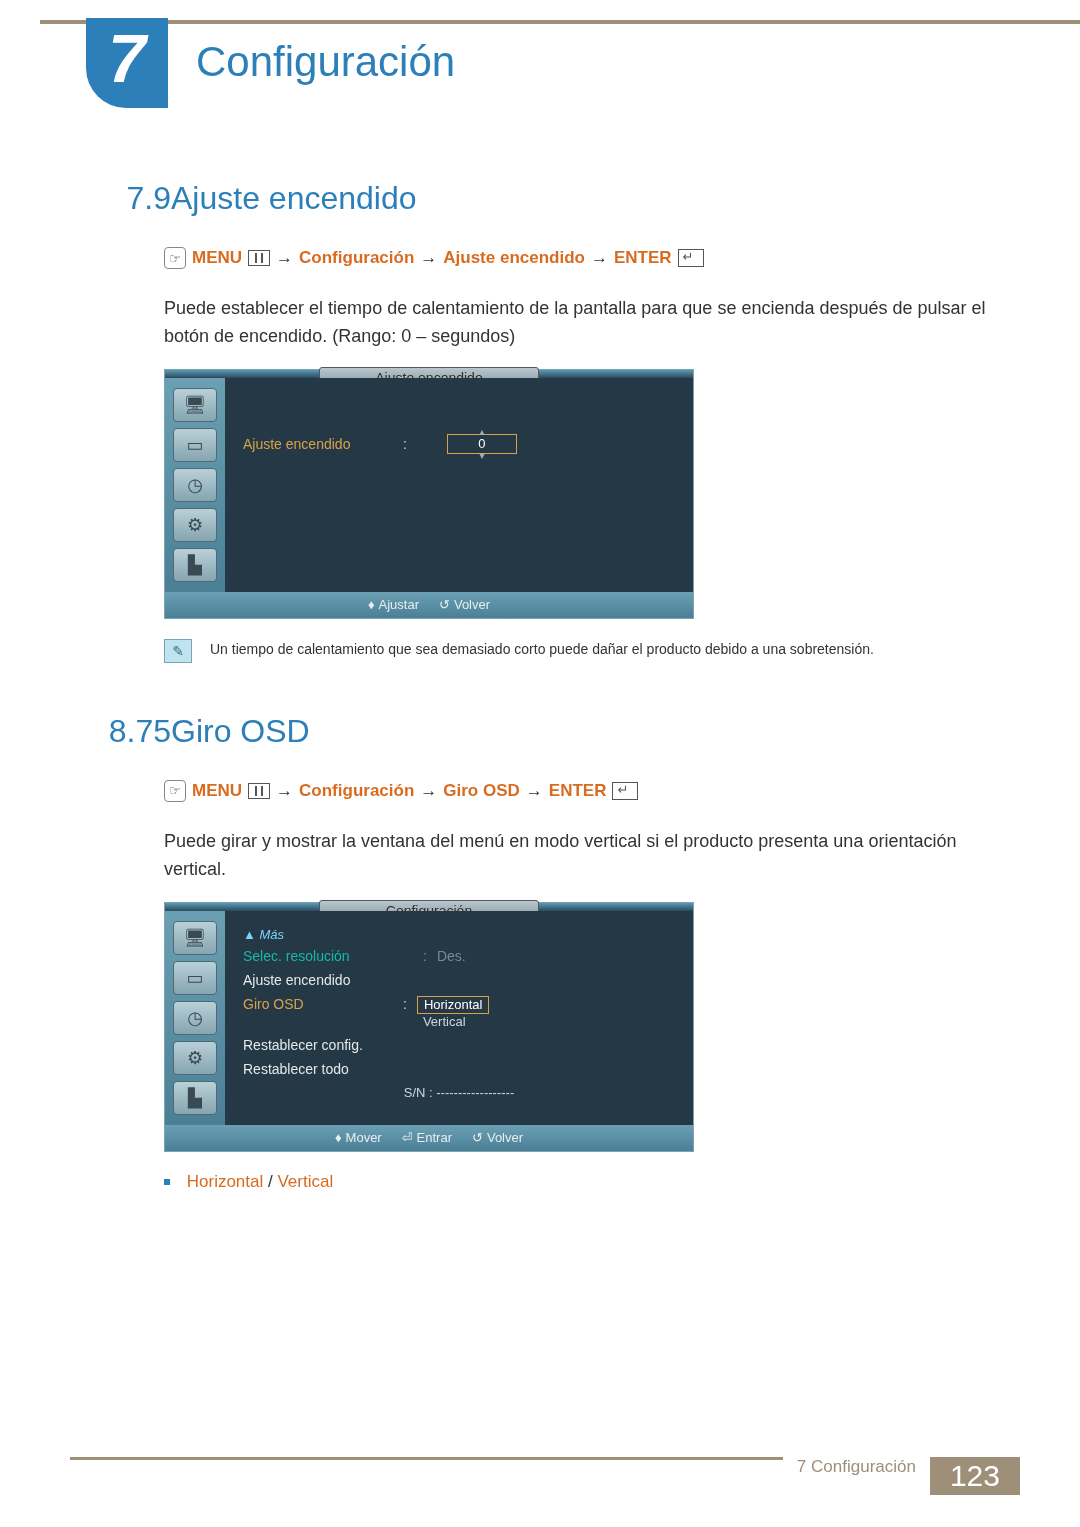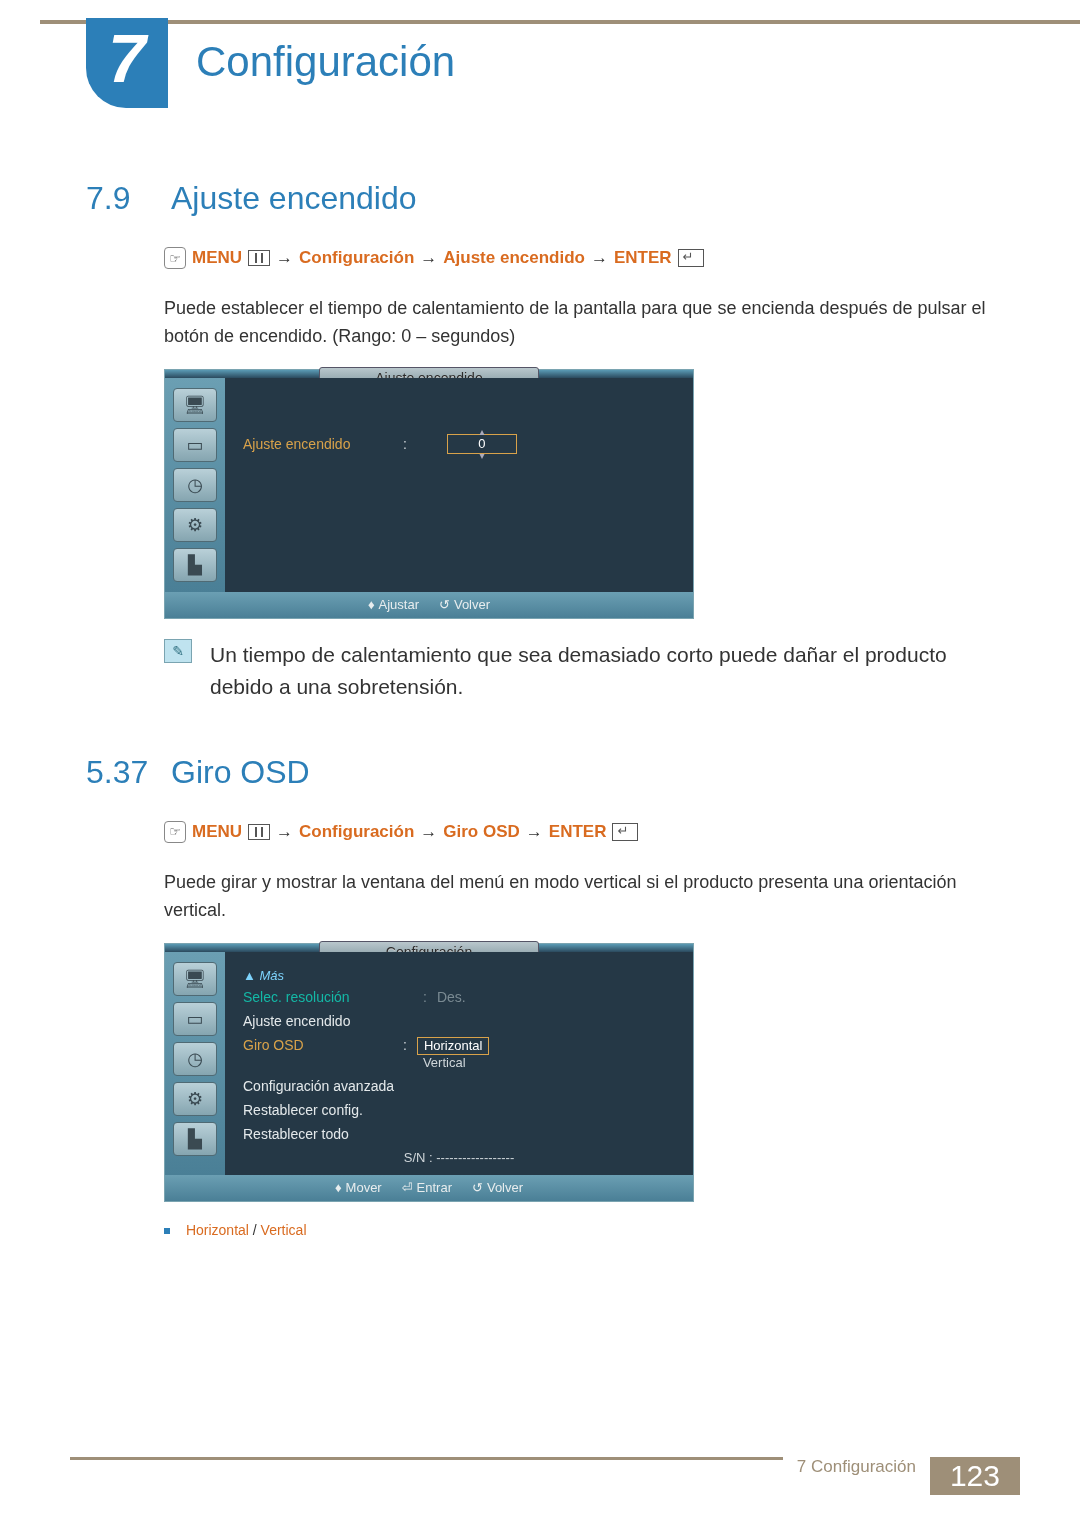--- a/index.html
+++ b/index.html
@@ -40,21 +40,21 @@
     position: absolute;
     top: 180px; left: 86px;
     width: 910px;
   }
   .section-heading {
     color: #2c7fb8;
     font-size: 32px;
     font-weight: normal;
     margin-bottom: 30px;
   }
-  .section-num { display: inline-block; width: 85px; }
+  .section-num { display: inline-block; width: 85px; text-align: right; }
   .nav-path {
     margin-left: 78px;
     margin-bottom: 26px;
     color: #d96b20;
     font-weight: bold;
     font-size: 17px;
     display: flex;
     align-items: center;
     gap: 6px;
   }
@@ -218,25 +218,25 @@
       </div>
     </div>
     <div class="osd-footer">
       <span>♦ <span>Ajustar</span></span>
       <span>↺ <span>Volver</span></span>
     </div>
   </div>
 
   <div class="note-row">
     <div class="note-icon">✎</div>
-    <p style="font-size:21px; line-height:1.55;">Un tiempo de calentamiento que sea demasiado corto puede dañar el producto debido a una sobretensión.</p>
+    <p style="font-size:14px; line-height:1.55;">Un tiempo de calentamiento que sea demasiado corto puede dañar el producto debido a una sobretensión.</p>
   </div>
 
   <h2 class="section-heading">
-    <span class="section-num">5.37</span><span>Giro OSD</span>
+    <span class="section-num">8.75</span><span>Giro OSD</span>
   </h2>
 
   <div class="nav-path">
     <span class="icon-hand">☞</span>
     <span>MENU</span>
     <span class="icon-menu"></span>
     <span class="arrow">→</span>
     <span>Configuración</span>
     <span class="arrow">→</span>
     <span>Giro OSD</span>
@@ -270,39 +270,36 @@
         </div>
         <div class="osd-row" style="align-items:flex-start">
           <span class="osd-label" style="color:#d8a24a">Giro OSD</span>
           <span style="color:#cfd6da">:</span>
           <div>
             <div class="option-sel">Horizontal</div>
             <div class="option-unsel">Vertical</div>
           </div>
         </div>
         <div class="osd-row">
-            <span class="osd-label-white">Configuración avanzada</span>
-          </div>
-        <div class="osd-row">
             <span class="osd-label-white">Restablecer config.</span>
           </div>
         <div class="osd-row">
             <span class="osd-label-white">Restablecer todo</span>
           </div>
         <div class="sn-line">S/N : ------------------</div>
       </div>
     </div>
     <div class="osd-footer">
       <span>♦ <span>Mover</span></span>
       <span>⏎ <span>Entrar</span></span>
       <span>↺ <span>Volver</span></span>
     </div>
   </div>
 
-  <div class="bulleted" style="margin-top:10px; font-size:14px;">
+  <div class="bulleted" style="margin-top:10px; font-size:17px;">
     <span class="bullet-dot"></span>
     <span class="orange">Horizontal</span><span> / </span><span class="orange">Vertical</span>
   </div>
 
 </div>
 
 <div class="page-footer">
   <div class="footer-line"></div>
   <div class="footer-text">7 Configuración</div>
   <div class="footer-page">123</div>

